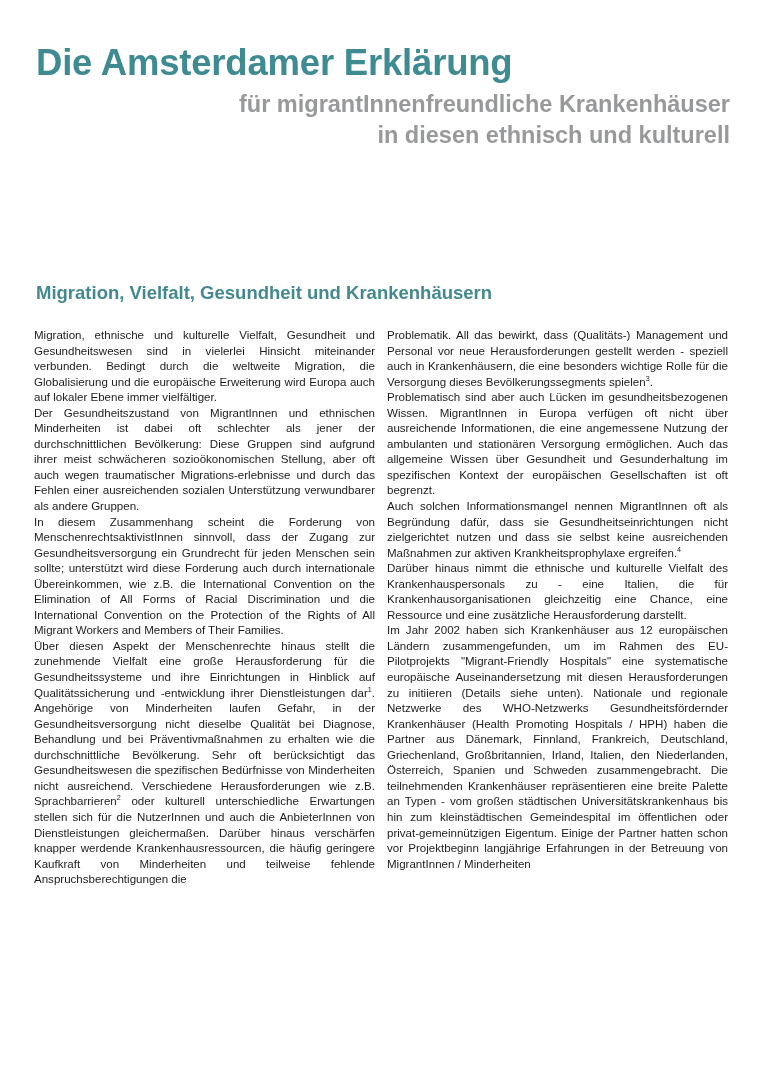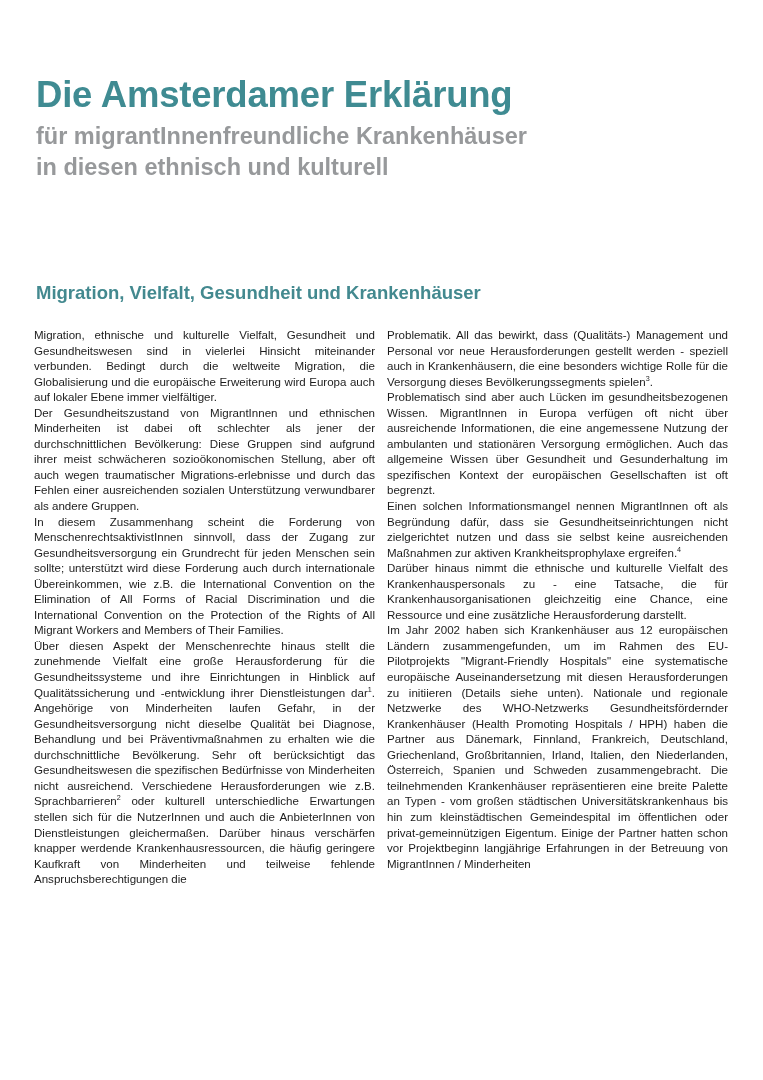--- a/index.html
+++ b/index.html
@@ -20,21 +20,21 @@
     width: 763px;
     height: 1080px;
     background: #ffffff;
     box-sizing: border-box;
   }
 
   
   .title-block {
     position: absolute;
     left: 36px;
-    top: 76px;
+    top: 44px;
     width: 694px;
   }
   .doc-title {
     font-size: 36.5px;
     font-weight: bold;
     color: #3f8b92;
     line-height: 1.06;
     letter-spacing: -0.2px;
     margin: 0 0 6px 0;
     white-space: nowrap;
@@ -42,20 +42,21 @@
   .doc-subtitle {
     font-size: 23.5px;
     font-weight: bold;
     color: #97999b;
     line-height: 1.33;
     margin: 0;
   }
   .doc-subtitle .sub-line {
     display: block;
     white-space: nowrap;
+    text-align: right;
   }
 
   
   .section-heading {
     position: absolute;
     left: 36px;
     top: 282px;
     width: 694px;
     font-size: 18.5px;
     font-weight: bold;
@@ -101,34 +102,34 @@
 <div class="page">
 
   <div class="title-block">
     <h1 class="doc-title">Die Amsterdamer Erklärung</h1>
     <div class="doc-subtitle">
       <span class="sub-line">für migrantInnenfreundliche Krankenhäuser</span>
       <span class="sub-line">in diesen ethnisch und kulturell</span>
     </div>
   </div>
 
-  <h2 class="section-heading">Migration, Vielfalt, Gesundheit und Krankenhäuser</h2>
+  <h2 class="section-heading">Migration, Vielfalt, Gesundheit und Krankenhäusern</h2>
 
   <div class="body-columns">
 
     <div class="column">
       <p>Migration, ethnische und kulturelle Vielfalt, Gesundheit und Gesundheitswesen sind in vielerlei Hinsicht miteinander verbunden. Bedingt durch die weltweite Migration, die Globalisierung und die europäische Erweiterung wird Europa auch auf lokaler Ebene immer vielfältiger.</p>
       <p>Der Gesundheitszustand von MigrantInnen und ethnischen Minderheiten ist dabei oft schlechter als jener der durchschnittlichen Bevölkerung: Diese Gruppen sind aufgrund ihrer meist schwächeren sozioökonomischen Stellung, aber oft auch wegen traumatischer Migrations-erlebnisse und durch das Fehlen einer ausreichenden sozialen Unterstützung verwundbarer als andere Gruppen.</p>
       <p>In diesem Zusammenhang scheint die Forderung von MenschenrechtsaktivistInnen sinnvoll, dass der Zugang zur Gesundheitsversorgung ein Grundrecht für jeden Menschen sein sollte; unterstützt wird diese Forderung auch durch internationale Übereinkommen, wie z.B. die International Convention on the Elimination of All Forms of Racial Discrimination und die International Convention on the Protection of the Rights of All Migrant Workers and Members of Their Families.</p>
       <p><span>Über diesen Aspekt der Menschenrechte hinaus stellt die zunehmende Vielfalt eine große Herausforderung für die Gesundheitssysteme und ihre Einrichtungen in Hinblick auf Qualitätssicherung und -entwicklung ihrer Dienstleistungen dar</span><sup>1</sup><span>. Angehörige von Minderheiten laufen Gefahr, in der Gesundheitsversorgung nicht dieselbe Qualität bei Diagnose, Behandlung und bei Präventivmaßnahmen zu erhalten wie die durchschnittliche Bevölkerung. Sehr oft berücksichtigt das Gesundheitswesen die spezifischen Bedürfnisse von Minderheiten nicht ausreichend. Verschiedene Herausforderungen wie z.B. Sprachbarrieren</span><sup>2</sup><span> oder kulturell unterschiedliche Erwartungen stellen sich für die NutzerInnen und auch die AnbieterInnen von Dienstleistungen gleichermaßen. Darüber hinaus verschärfen knapper werdende Krankenhausressourcen, die häufig geringere Kaufkraft von Minderheiten und teilweise fehlende Anspruchsberechtigungen die</span></p>
     </div>
 
     <div class="column">
       <p><span>Problematik. All das bewirkt, dass (Qualitäts-) Management und Personal vor neue Herausforderungen gestellt werden - speziell auch in Krankenhäusern, die eine besonders wichtige Rolle für die Versorgung dieses Bevölkerungssegments spielen</span><sup>3</sup><span>.</span></p>
       <p>Problematisch sind aber auch Lücken im gesundheitsbezogenen Wissen. MigrantInnen in Europa verfügen oft nicht über ausreichende Informationen, die eine angemessene Nutzung der ambulanten und stationären Versorgung ermöglichen. Auch das allgemeine Wissen über Gesundheit und Gesunderhaltung im spezifischen Kontext der europäischen Gesellschaften ist oft begrenzt.</p>
-      <p><span>Einen solchen Informationsmangel nennen MigrantInnen oft als Begründung dafür, dass sie Gesundheitseinrichtungen nicht zielgerichtet nutzen und dass sie selbst keine ausreichenden Maßnahmen zur aktiven Krankheitsprophylaxe ergreifen.</span><sup>4</sup></p>
-      <p>Darüber hinaus nimmt die ethnische und kulturelle Vielfalt des Krankenhauspersonals zu - eine Tatsache, die für Krankenhausorganisationen gleichzeitig eine Chance, eine Ressource und eine zusätzliche Herausforderung darstellt.</p>
+      <p><span>Auch solchen Informationsmangel nennen MigrantInnen oft als Begründung dafür, dass sie Gesundheitseinrichtungen nicht zielgerichtet nutzen und dass sie selbst keine ausreichenden Maßnahmen zur aktiven Krankheitsprophylaxe ergreifen.</span><sup>4</sup></p>
+      <p>Darüber hinaus nimmt die ethnische und kulturelle Vielfalt des Krankenhauspersonals zu - eine Italien, die für Krankenhausorganisationen gleichzeitig eine Chance, eine Ressource und eine zusätzliche Herausforderung darstellt.</p>
       <p>Im Jahr 2002 haben sich Krankenhäuser aus 12 europäischen Ländern zusammengefunden, um im Rahmen des EU-Pilotprojekts "Migrant-Friendly Hospitals" eine systematische europäische Auseinandersetzung mit diesen Herausforderungen zu initiieren (Details siehe unten). Nationale und regionale Netzwerke des WHO-Netzwerks Gesundheitsfördernder Krankenhäuser (Health Promoting Hospitals / HPH) haben die Partner aus Dänemark, Finnland, Frankreich, Deutschland, Griechenland, Großbritannien, Irland, Italien, den Niederlanden, Österreich, Spanien und Schweden zusammengebracht. Die teilnehmenden Krankenhäuser repräsentieren eine breite Palette an Typen - vom großen städtischen Universitätskrankenhaus bis hin zum kleinstädtischen Gemeindespital im öffentlichen oder privat-gemeinnützigen Eigentum. Einige der Partner hatten schon vor Projektbeginn langjährige Erfahrungen in der Betreuung von MigrantInnen / Minderheiten</p>
     </div>
 
   </div>
 
 </div>
 
 </body></html>

